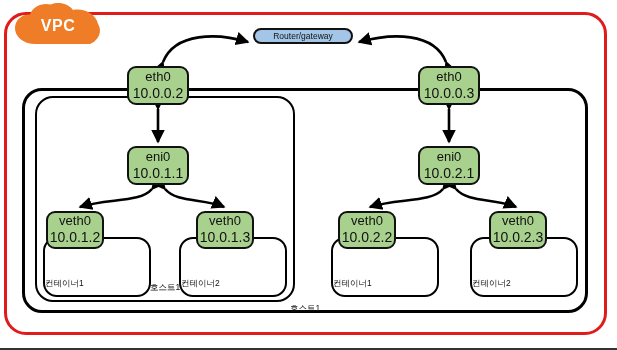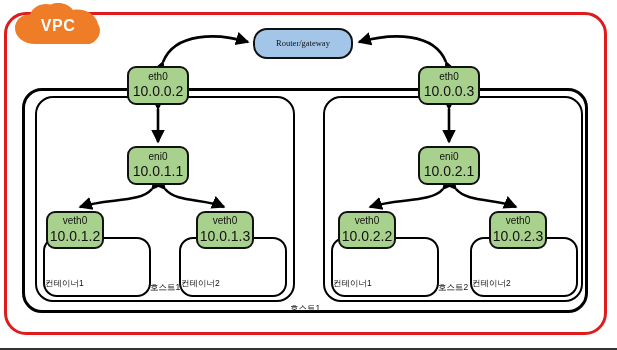--- a/index.html
+++ b/index.html
@@ -53,28 +53,28 @@
   #container-2-1{left:331px;}
   #container-2-2{left:470px;}
 
   
   .node{
     position:absolute;box-sizing:border-box;
     border:2px solid #111;border-radius:9px;
     display:flex;flex-direction:column;align-items:center;justify-content:center;
     line-height:1.25;z-index:5;
   }
-  .node .n-name{font-size:10px;color:#111;}
+  .node .n-name{font-size:13px;color:#111;}
   .node .n-ip{font-size:14px;color:#111;}
 
   .node.green{background:#a9d18e;}
   .node.blue{background:#a3c5e8;}
 
   
-  #router{left:253px;top:28px;width:100px;height:31px;border-radius:14px;font-family:Liberation Serif, serif;}
+  #router{left:253px;top:28px;width:100px;height:16px;border-radius:14px;}
   #router .n-name{font-size:8.5px;}
 
   
   #eth0-1{left:127px;top:66px;width:62px;height:39px;}
   #eth0-2{left:418px;top:66px;width:62px;height:39px;}
 
   
   #eni0-1{left:127px;top:146px;width:62px;height:39px;}
   #eni0-2{left:418px;top:146px;width:62px;height:39px;}
 
@@ -108,23 +108,20 @@
   <div class="vpc-boundary"></div>
 
   <div class="outer-host">
     <div class="outer-host-label">호스트1</div>
   </div>
 
   <div class="host-box" id="host-1">
     <div class="host-label">호스트1</div>
   </div>
 
-  <div class="host-box" id="host-2">
-    <div class="host-label">호스트2</div>
-  </div>
 
   <div class="container-box" id="container-1-1">
     <div class="container-label">컨테이너1</div>
   </div>
   <div class="container-box" id="container-1-2">
     <div class="container-label">컨테이너2</div>
   </div>
 
   <div class="container-box" id="container-2-1">
     <div class="container-label">컨테이너1</div>

